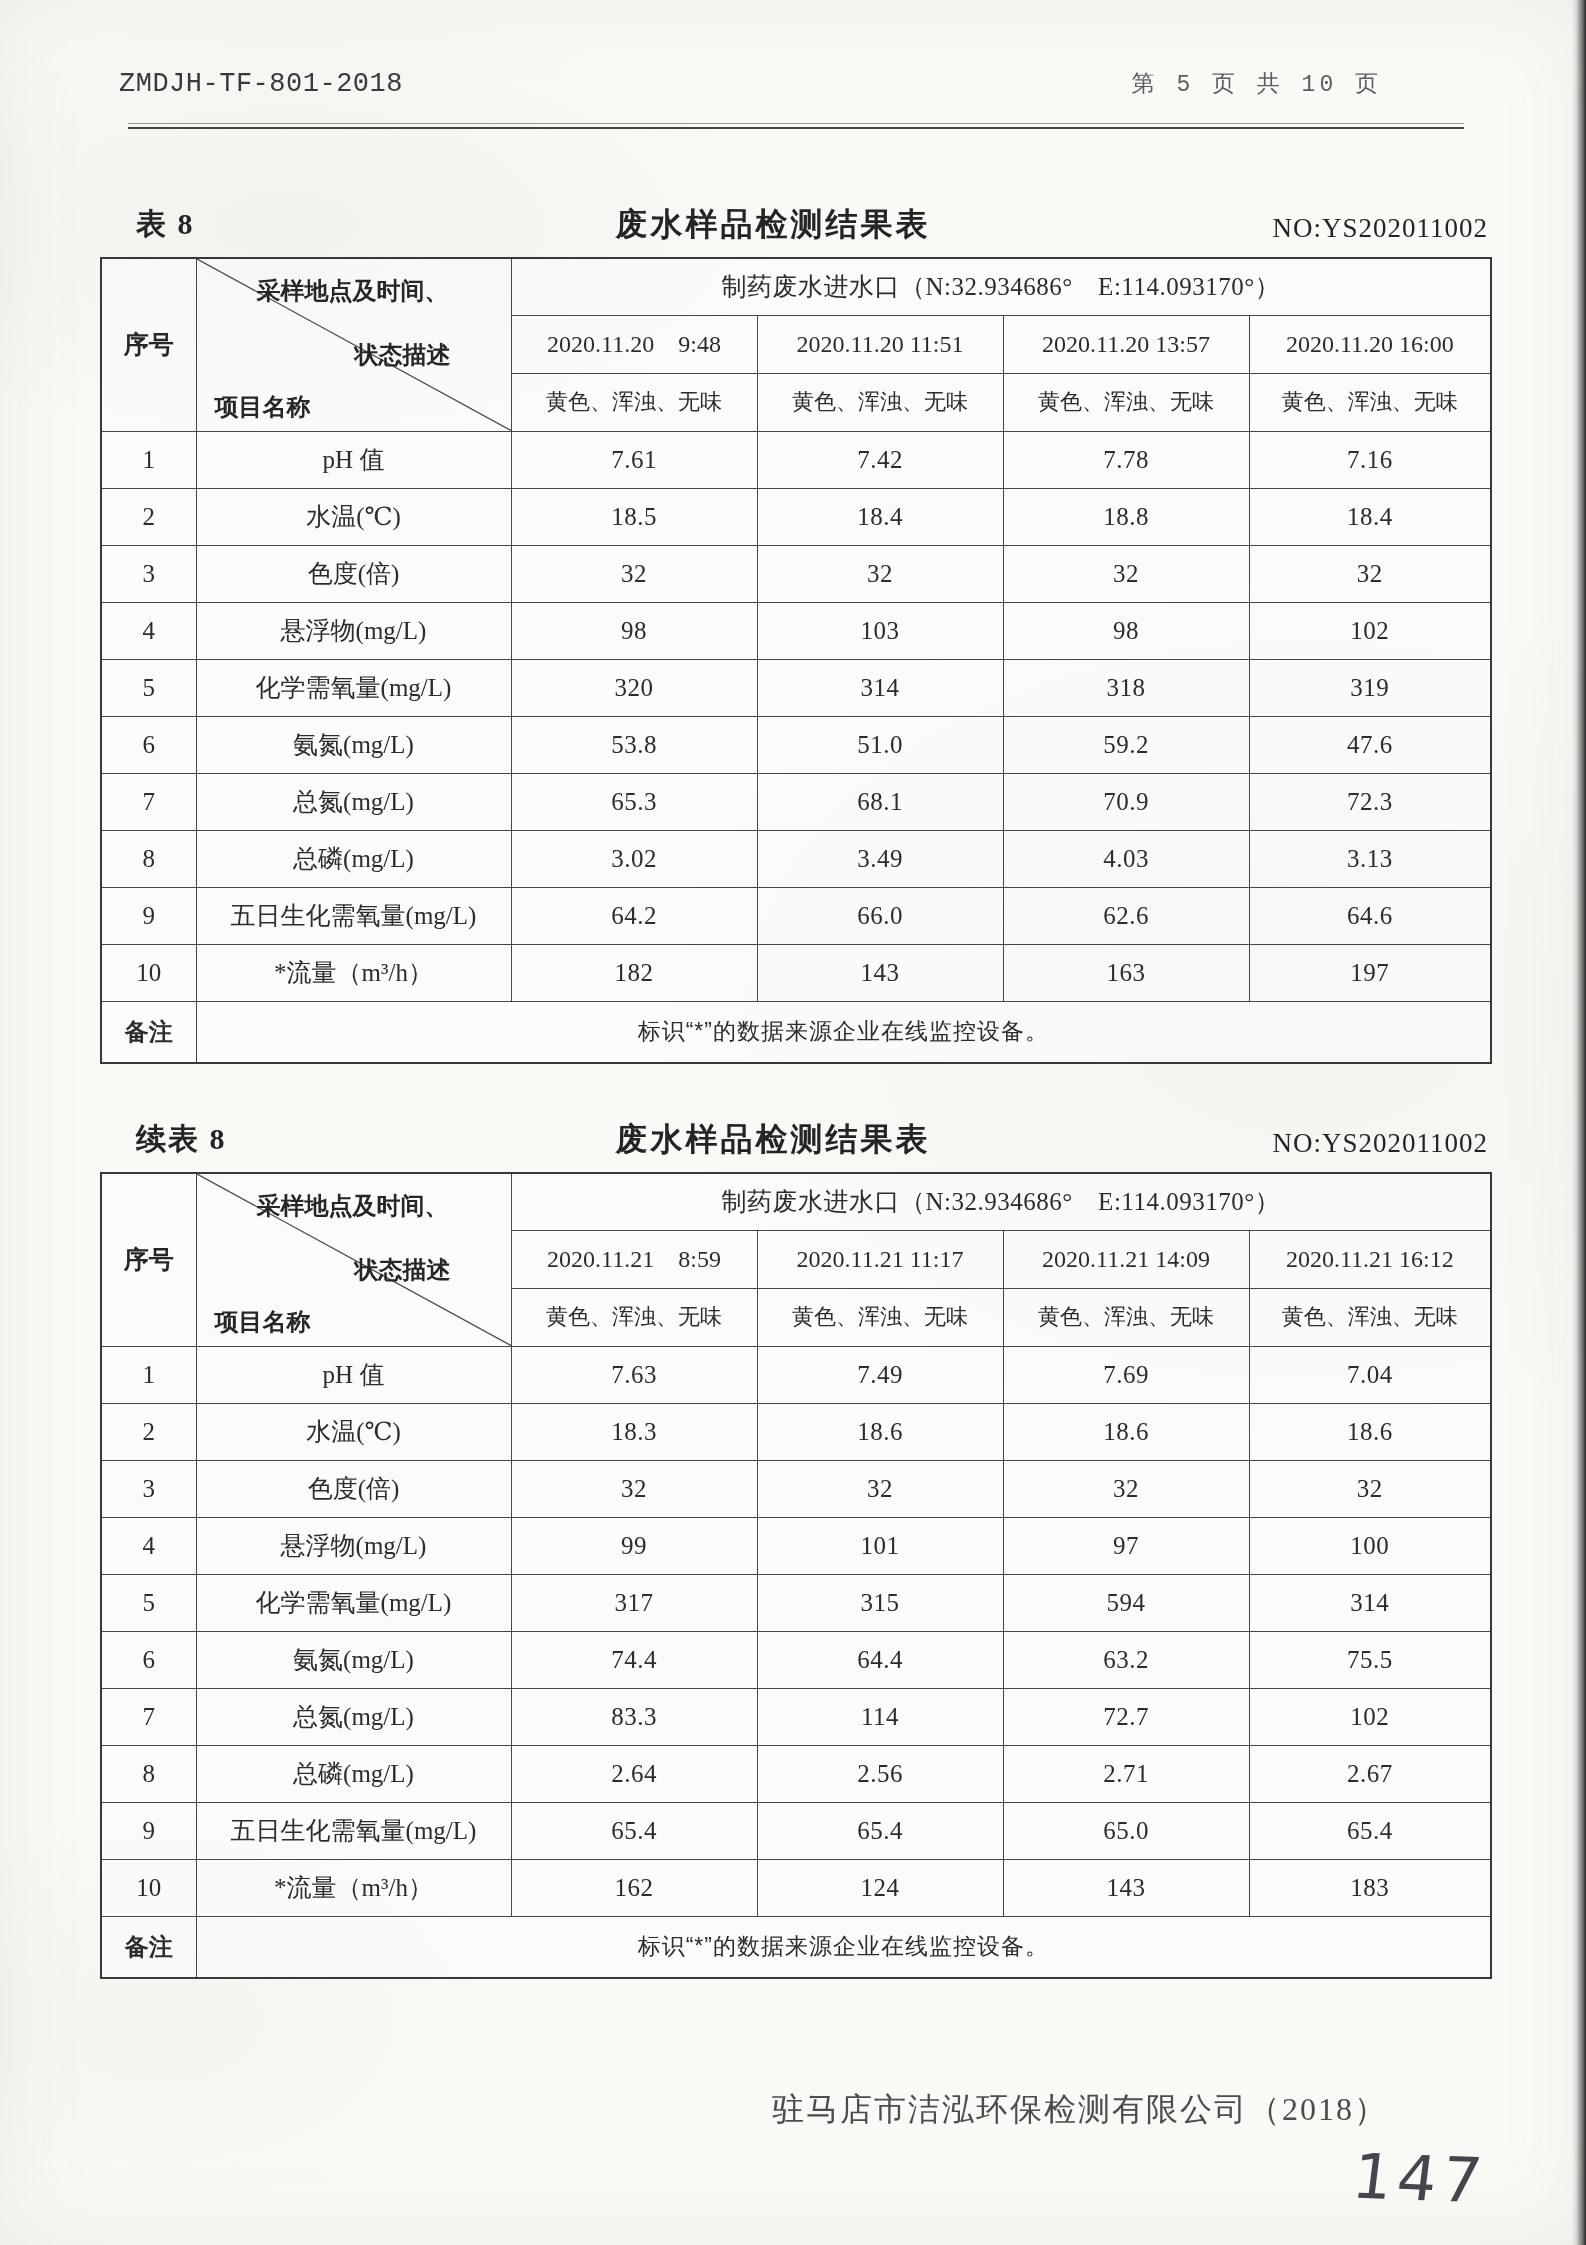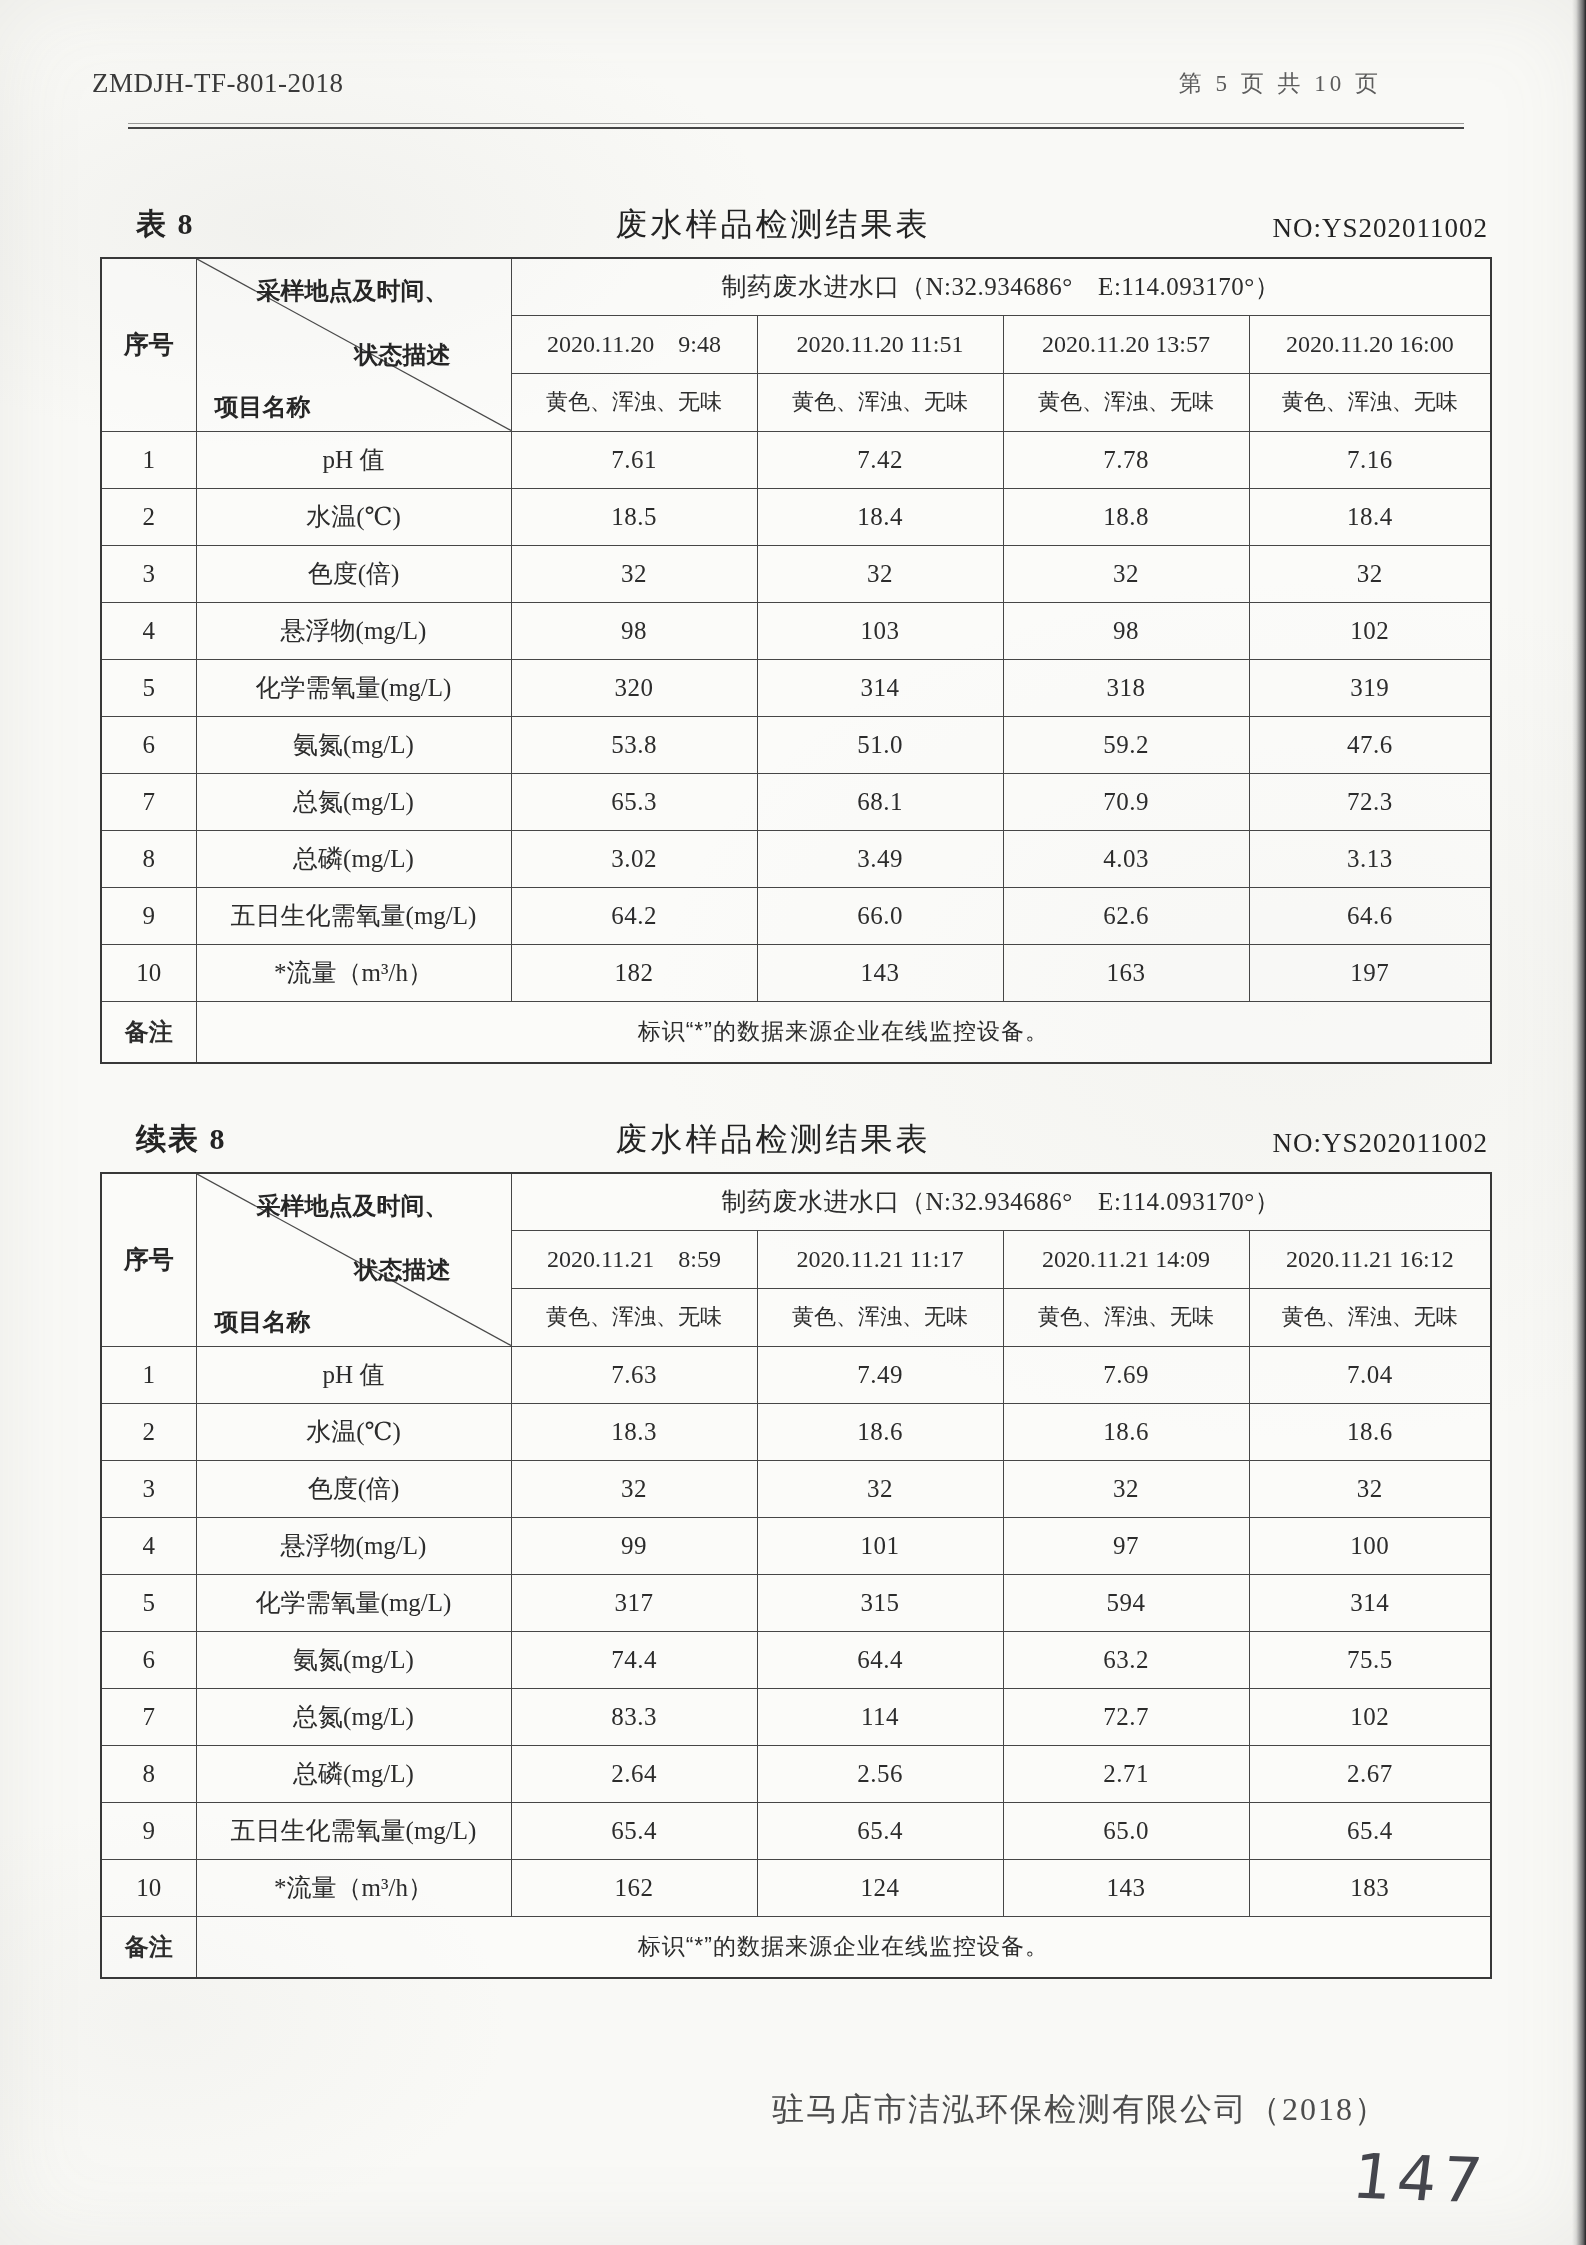--- a/index.html
+++ b/index.html
@@ -19,33 +19,33 @@
     padding-top:68px;box-sizing:border-box;
   }
   .page::after{
     content:"";position:absolute;top:0;right:0;bottom:0;width:14px;
     background:linear-gradient(to right, transparent, rgba(70,70,72,0.15) 30%, rgba(30,30,34,0.65) 80%, rgba(12,12,15,0.9));
     pointer-events:none;
   }
   
   .page-header{
     display:flex;justify-content:space-between;align-items:center;
-    margin:0 204px 0 92px;
-    font-family:Liberation Serif, serif;
+    margin:0 204px 0 119px;
+    font-family:Liberation Mono, monospace;
   }
   .doc-code{font-size:27px;color:#3a3a3a;letter-spacing:0.5px;}
   .page-info{font-size:23px;color:#5c5c5c;letter-spacing:4px;}
   .header-rule{
     margin:24px 122px 0 128px;height:3px;
     border-top:1px solid #9a9a98;border-bottom:2px solid #454545;
   }
   
   .caption{position:relative;height:48px;margin:70px 96px 10px 100px;color:#242424;}
   .caption .tbl-label{position:absolute;left:36px;bottom:2px;font-size:30px;font-weight:bold;letter-spacing:2px;}
-  .caption .tbl-title{position:absolute;left:50%;transform:translateX(-57%);bottom:0;font-size:32px;font-weight:normal;letter-spacing:3px;}
+  .caption .tbl-title{position:absolute;left:50%;transform:translateX(-57%);bottom:0;font-size:32px;font-weight:bold;letter-spacing:3px;}
   .caption .tbl-no{position:absolute;right:2px;bottom:3px;font-size:27px;letter-spacing:1px;}
   .caption.second{margin-top:50px;}
   
   table{
     border-collapse:collapse;table-layout:fixed;
     width:1390px;margin-left:100px;
     background:rgba(255,255,255,0.35);
   }
   table{border:2.5px solid #383838;}
   td{

